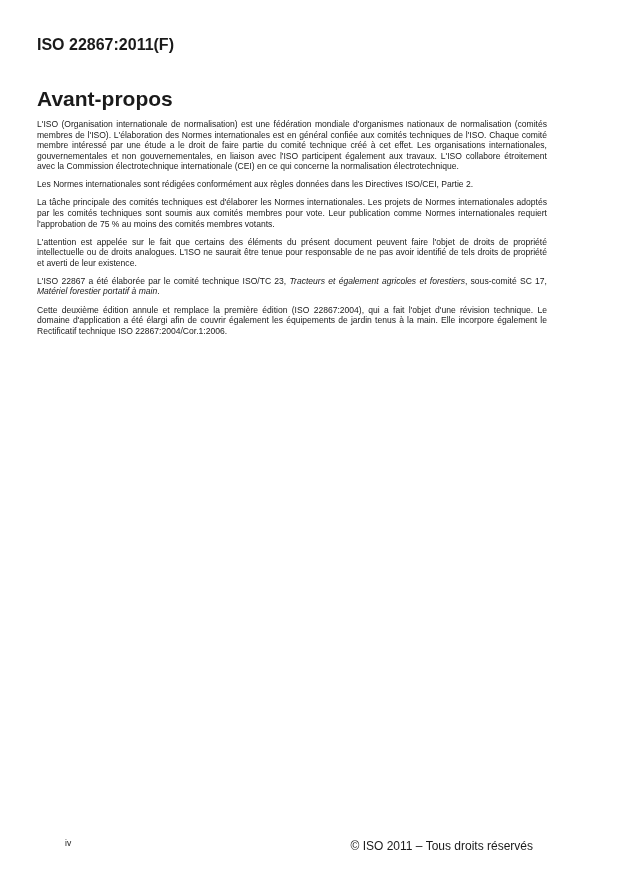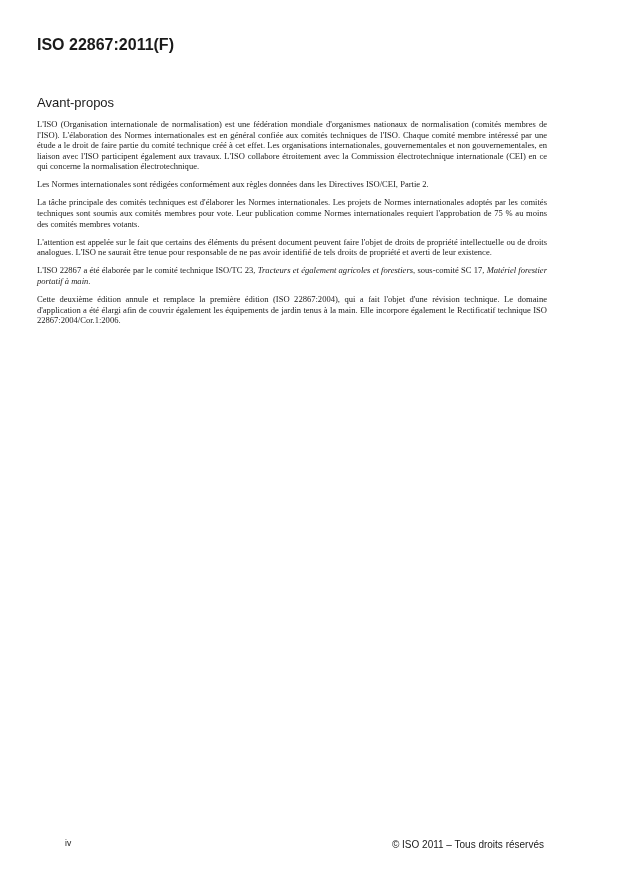--- a/index.html
+++ b/index.html
@@ -1,24 +1,24 @@
 <!DOCTYPE html>
 <html><head>
   <meta charset="utf-8">
   <style>
     html, body { margin: 0; padding: 0; background: #ffffff; }
     body { width: 620px; height: 876px; position: relative; overflow: hidden;
            font-family: "Liberation Sans", sans-serif; color: #1a1a1a; }
     .doc-id { position: absolute; left: 37px; top: 36px; font-size: 16px; font-weight: bold; }
-    .heading { position: absolute; left: 37px; top: 95px; font-size: 13px; font-weight: normal; margin: 0; }
+    .heading { position: absolute; left: 37px; top: 87px; font-size: 21px; font-weight: bold; margin: 0; }
     .body { position: absolute; left: 37px; top: 119px; width: 510px; font-size: 8.55px; line-height: 10.55px; }
-    .body p { margin: 0 0 7.6px 0; text-align: justify; font-family: Liberation Serif, serif; }
+    .body p { margin: 0 0 7.6px 0; text-align: justify; }
     .body p.last-left { text-align-last: left; }
     .footer-page { position: absolute; left: 37px; top: 838px; font-size: 8.6px; margin-left: 28px; }
-    .footer-copy { position: absolute; right: 76px; top: 839px; font-size: 10px; }
+    .footer-copy { position: absolute; right: 87px; top: 839px; font-size: 12px; }
     i { font-style: italic; }
   </style>
 </head>
 <body>
 
 <div class="doc-id">ISO 22867:2011(F)</div>
 
 <h1 class="heading">Avant-propos</h1>
 
 <div class="body">

